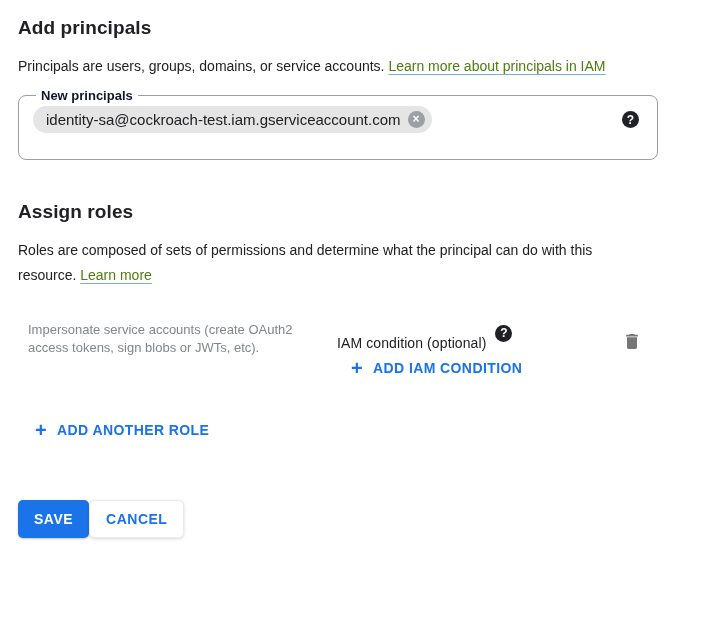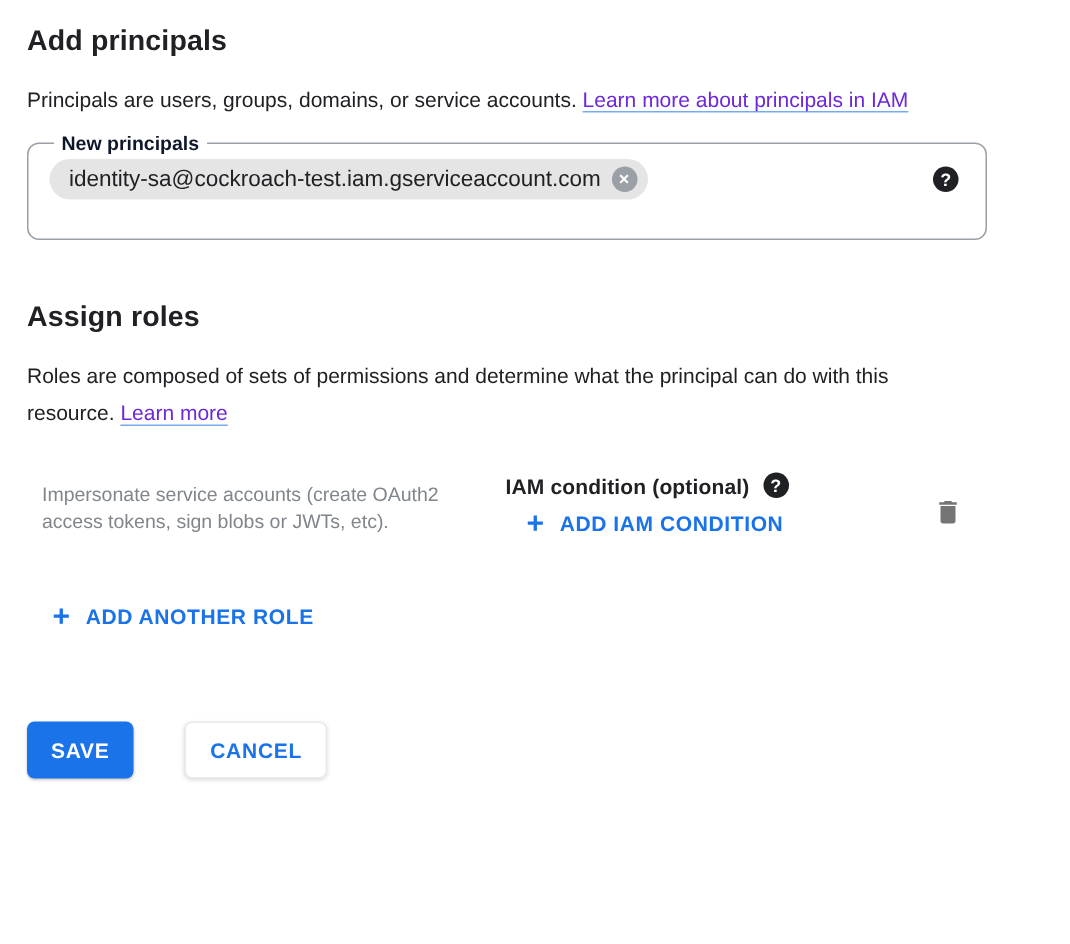--- a/index.html
+++ b/index.html
@@ -20,21 +20,21 @@
   }
   p.body-text {
     font-size: 14px;
     line-height: 25px;
     margin-top: 15px;
     color: #202124;
   }
   .intro-text { max-width: 630px; }
   .roles-text { max-width: 600px; }
   a.text-link {
-    color: #6d28d9;
+    color: #4d7c0f;
     text-decoration: underline;
     text-decoration-color: rgba(26,115,232,.6);
     text-underline-offset: 3px;
     cursor: pointer;
   }
 
   
   fieldset.outlined {
     border: 1px solid #9aa0a6;
     border-radius: 8px;
@@ -139,23 +139,24 @@
   }
 
   .iam-col { margin-left: 19px; flex: none; }
   .iam-label-row {
     display: flex;
     align-items: center;
     margin-top: 3px;
   }
   .iam-label {
     font-size: 14px;
-    font-weight: 700;
+    font-weight: 400;
     color: #202124;
     letter-spacing: 0.1px;
+    margin-top: 20px;
   }
   .iam-label-row .help-icon { margin-left: 9px; }
 
   .text-button {
     display: inline-flex;
     align-items: center;
     background: none;
     border: none;
     color: #1a73e8;
     font-family: "Liberation Sans", sans-serif;
@@ -207,21 +208,21 @@
     color: #fff;
     border: none;
     box-shadow: 0 1px 2px rgba(60,64,67,.3);
     padding-left: 16px;
   }
   .btn-secondary {
     background: #fff;
     color: #1a73e8;
     border: 1px solid #e8eaed;
     box-shadow: 0 1px 3px rgba(60,64,67,.2);
-    margin-left: 34px;
+    margin-left: 0;
   }
 </style>
 </head>
 <body>
 
 <div class="page">
 
   <h1 class="section-title">Add principals</h1>
 
   <p class="body-text intro-text"><span>Principals are users, groups, domains, or service accounts.</span> <a class="text-link">Learn more about principals in IAM</a></p>

